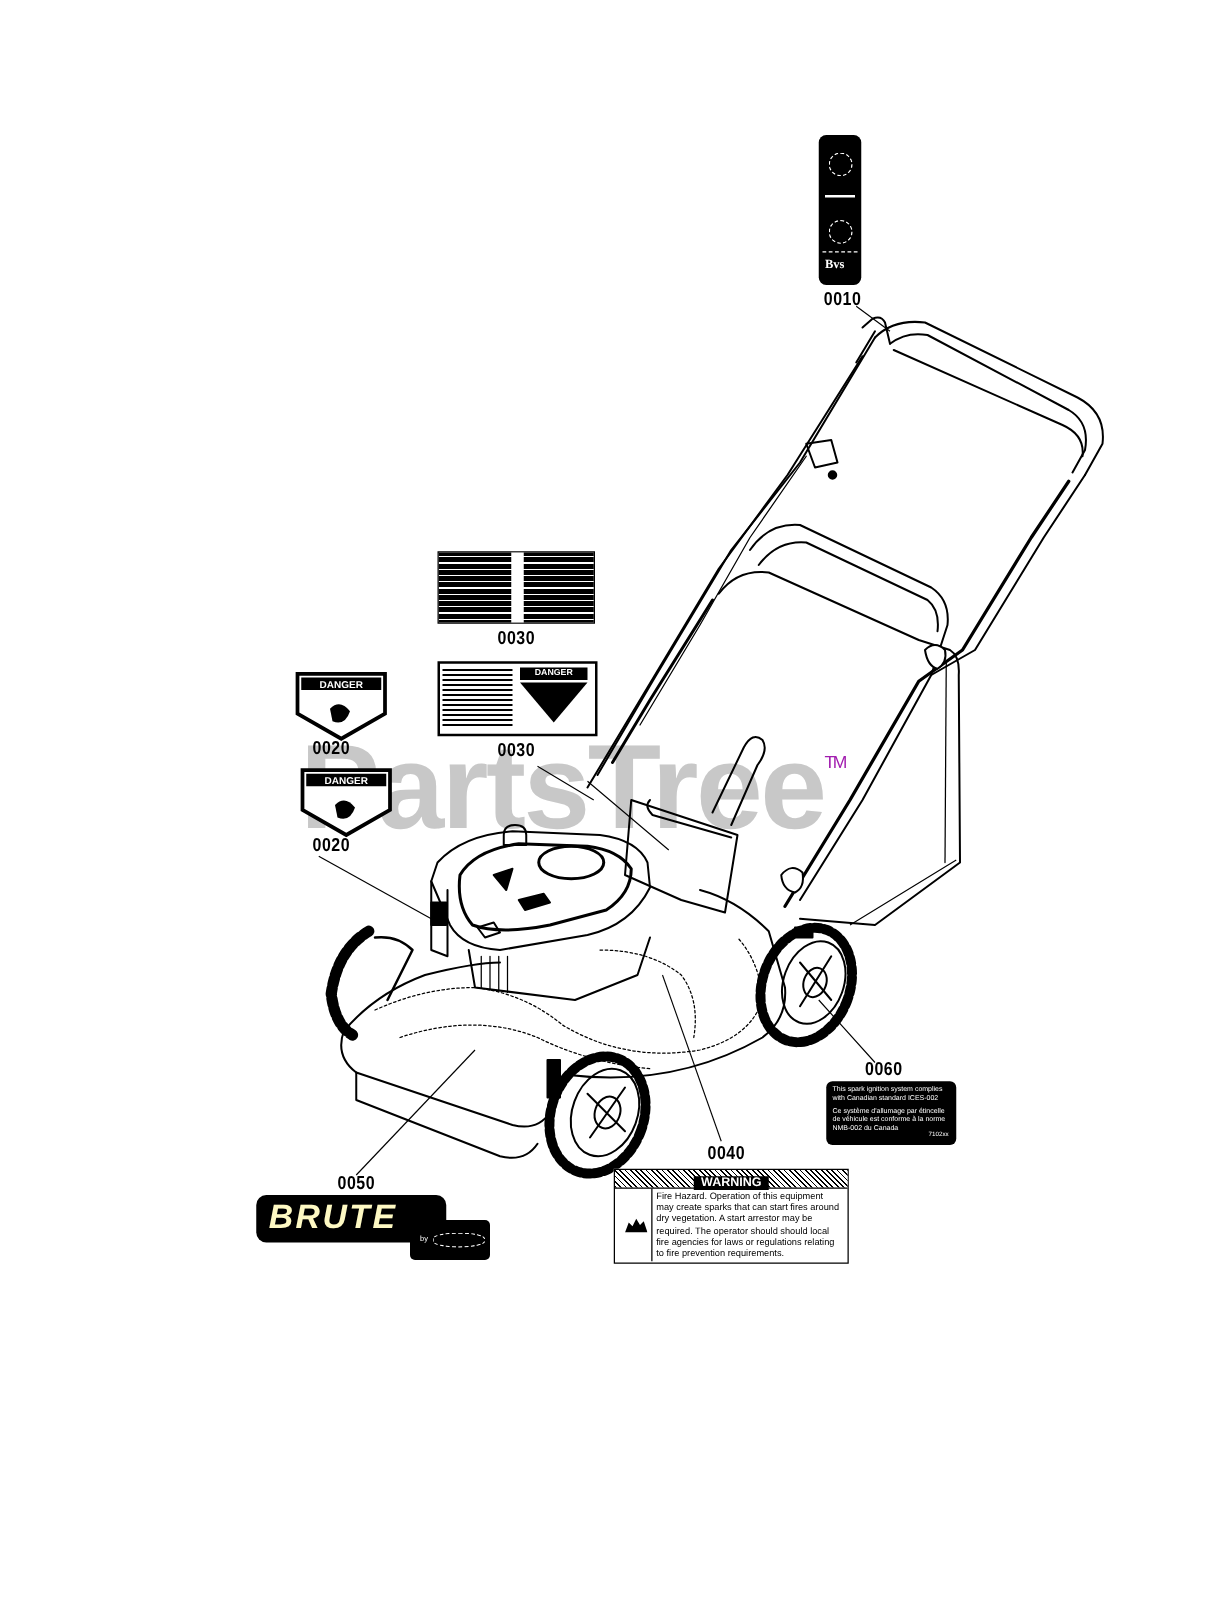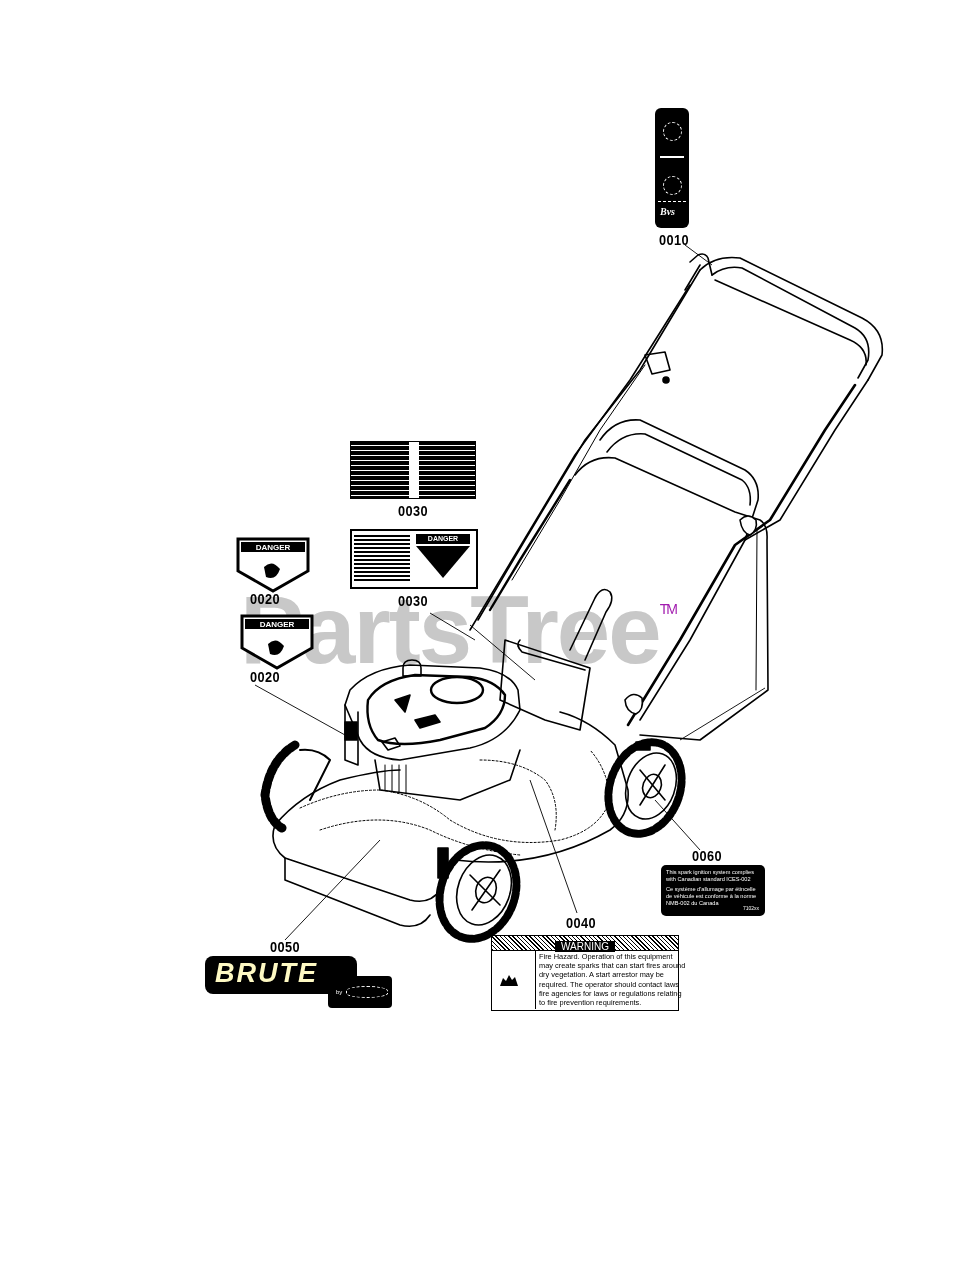--- a/index.html
+++ b/index.html
@@ -11,21 +11,21 @@
   .watermark { position:absolute; left:240px; top:582px; font-size:96px; font-weight:bold;
                color:#c8c8c8; letter-spacing:-2px; font-family:"Liberation Sans", sans-serif;
                z-index:0; line-height:1; }
   .watermark .tm { font-size:14px; vertical-align:top; position:relative; top:20px; font-weight:normal; color:#a21caf; }
   svg.diagram { position:absolute; left:0; top:0; z-index:1; }
   .decal { position:absolute; z-index:2; }
   .decal-0010 { left:655px; top:108px; width:34px; height:120px; background:#000; border-radius:6px; }
   .decal-0010 .ring { position:absolute; left:8px; width:17px; height:17px; border:1.5px dashed #fff; border-radius:50%; }
   .decal-0010 .arrow { position:absolute; left:5px; top:48px; width:24px; height:2px; background:#fff; }
   .decal-0010 .dash { position:absolute; left:3px; top:93px; width:28px; border-top:1px dashed #fff; }
-  .decal-0010 .code { position:absolute; left:5px; top:98px; color:#fff; font-size:10px; font-weight:bold; font-family:"Liberation Serif", serif;font-style:italic; }
+  .decal-0010 .code { position:absolute; left:5px; top:98px; color:#fff; font-size:10px; font-weight:bold; font-family:"Liberation Serif", serif; }
   .decal-0030a { left:350px; top:441px; width:124px; height:56px; background:
       repeating-linear-gradient(0deg,#000 0 2px,#fff 2px 3px,#000 3px 5px); border:1px solid #000; }
   .decal-0030a .mid { position:absolute; left:58px; top:0; width:10px; height:56px; background:#fff; }
   .decal-0030b { left:350px; top:529px; width:124px; height:56px; border:2px solid #000; background:#fff; overflow:hidden; }
   .decal-0030b .left { position:absolute; left:2px; top:2px; width:56px; height:48px;
       background:repeating-linear-gradient(0deg,#000 0 2px,#fff 2px 4px); }
   .decal-0030b .right { position:absolute; left:62px; top:2px; width:58px; height:48px; background:#fff; }
   .decal-0030b .hdr { position:absolute; left:64px; top:3px; width:54px; height:10px; background:#000; color:#fff; font-size:7px; font-weight:bold; text-align:center; line-height:10px; }
   .decal-0030b .tri { position:absolute; left:64px; top:15px; width:0; height:0; border-left:27px solid transparent; border-right:27px solid transparent; border-top:32px solid #000; }
   .shield { position:absolute; z-index:2; width:74px; height:56px; }
@@ -34,24 +34,24 @@
   .decal-0050b { left:328px; top:976px; width:64px; height:32px; background:#000; border-radius:4px; }
   .decal-0050b .by { position:absolute; left:8px; top:13px; color:#fff; font-size:6px; }
   .decal-0050b .bs { position:absolute; left:18px; top:10px; width:40px; height:10px; border:1px dashed #fff; border-radius:50% / 40%; }
   .decal-0060 { left:661px; top:865px; width:104px; height:51px; background:#000; border-radius:5px; color:#fff;
       font-size:5.6px; line-height:7px; padding:4px 4px 0 5px; box-sizing:border-box; }
   .decal-0060 p { margin:0 0 3px 0; }
   .decal-0060 .code { position:absolute; right:6px; bottom:4px; font-size:5px; }
   .decal-0040 { left:491px; top:935px; width:186px; height:74px; border:1px solid #000; background:#fff; }
   .decal-0040 .hdr { position:absolute; left:0; top:0; width:186px; height:14px; background:
       repeating-linear-gradient(45deg,#000 0 1px,#fff 1px 3px); border-bottom:1px solid #000; text-align:center; }
-  .decal-0040 .hdr span { background:#000; color:#fff; font-size:10px; font-weight:normal; padding:0 6px; line-height:14px; }
+  .decal-0040 .hdr span { background:#000; color:#fff; font-size:10px; font-weight:bold; padding:0 6px; line-height:14px; }
   .decal-0040 .icon { position:absolute; left:8px; top:38px; width:18px; height:12px; }
   .decal-0040 .body { position:absolute; left:29px; top:15px; width:154px; height:58px; border-left:1px solid #000;
-      font-size:7.4px; line-height:9.2px; padding:1px 0 4px 3px; box-sizing:border-box;margin-left:14px; }
+      font-size:7.4px; line-height:9.2px; padding:1px 0 4px 3px; box-sizing:border-box; }
 </style>
 </head>
 <body>
 
 <div class="watermark"><span>PartsTree</span><span class="tm">TM</span></div>
 
 <svg class="diagram" width="965" height="1280" viewBox="0 0 965 1280">
   <g fill="none" stroke="#000" stroke-width="1.6" stroke-linejoin="round" stroke-linecap="round">
 
     <path d="M700 270 Q715 255 740 258 L862 318 Q885 330 882 355 L868 380"></path>
@@ -187,21 +187,21 @@
 <div class="callout" style="left:566px; top:914px;">0040</div>
 <div class="decal decal-0040">
   <div class="hdr"><span>WARNING</span></div>
   <svg class="icon" viewBox="0 0 18 12">
       <path d="M0 12 L3 4 L6 7 L9 1 L12 6 L15 3 L18 12 Z" fill="#000"></path>
     </svg>
   <div class="body">
     <div>Fire Hazard. Operation of this equipment</div>
     <div>may create sparks that can start fires around</div>
     <div>dry vegetation. A start arrestor may be</div>
-    <div>required. The operator should contact laws</div>
+    <div>required. The operator should should local</div>
     <div>fire agencies for laws or regulations relating</div>
     <div>to fire prevention requirements.</div>
   </div>
 </div>
 
 <div class="callout" style="left:270px; top:938px;">0050</div>
 <div class="decal decal-0050">
   <span class="word">BRUTE</span>
 </div>
 <div class="decal decal-0050b">

